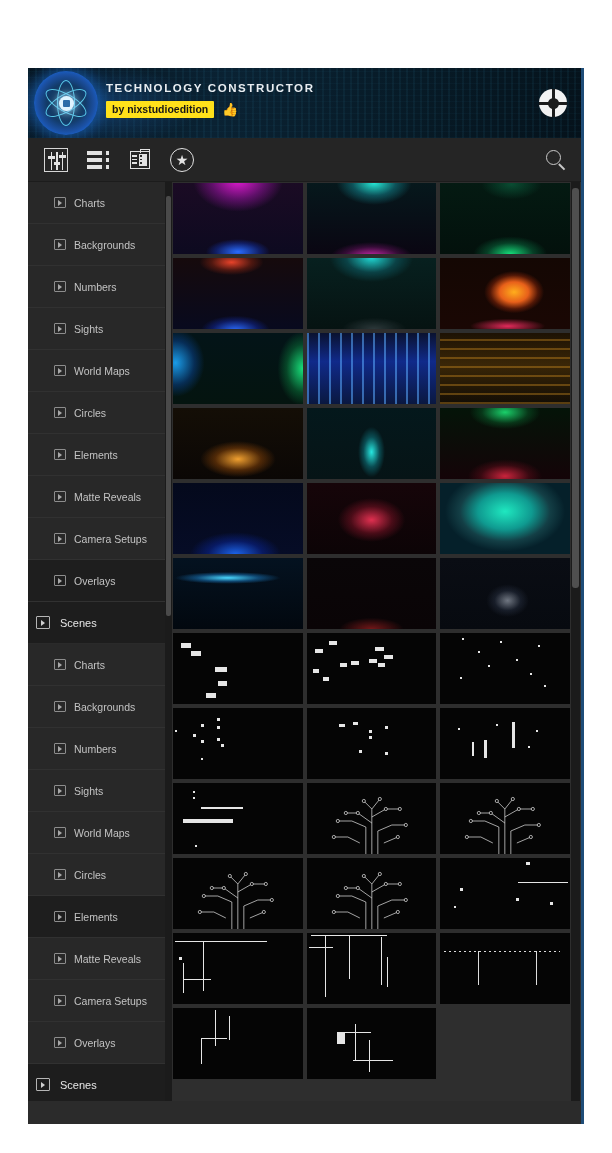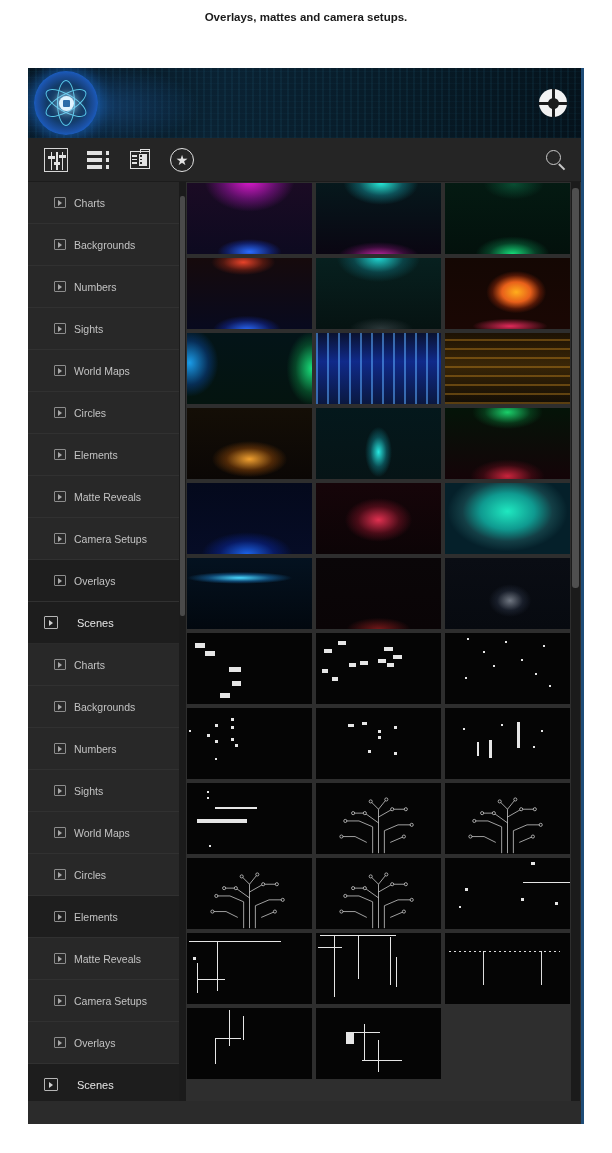--- a/index.html
+++ b/index.html
@@ -155,21 +155,21 @@
   }
   .search-icon .hdl {
     position: absolute; left: 14px; top: 14px; width: 8px; height: 1.7px;
     background: #c9c9c9; transform: rotate(45deg); transform-origin: left center;
   }
 
   
   .app-body { display: flex; height: 919px; background: #1d1d1d; }
 
   .sidebar {
-    width: 158px; background: #6d28d9; position: relative;
+    width: 144px; background: #6d28d9; position: relative;
     overflow: hidden; flex: none;
   }
   .sidebar-scroll { position: absolute; inset: 0; }
   .nav-item {
     display: flex; align-items: center; gap: 8px;
     height: 42px; padding-left: 26px;
     border-bottom: 1px solid #313131;
     background: #282828;
     cursor: pointer;
   }
@@ -178,22 +178,22 @@
   .play-box {
     width: 12px; height: 11px; border: 1.2px solid #8d8d8d;
     position: relative; flex: none; border-radius: 1px;
   }
   .play-box::after {
     content: ""; position: absolute; left: 3.4px; top: 2.2px;
     border-left: 4px solid #a8a8a8;
     border-top: 3px solid transparent; border-bottom: 3px solid transparent;
   }
   .group-head {
-    display: flex; align-items: center; gap: 19px;
-    height: 42px; padding-left: 16px;
+    display: flex; align-items: center; gap: 10px;
+    height: 42px; padding-left: 8px;
     background: #1d1d1d; cursor: pointer;
     border-bottom: 1px solid #2a2a2a;
   }
   .group-head .play-box { width: 14px; height: 13px; border-color: #b5b5b5; }
   .group-head .play-box::after { border-left-color: #d0d0d0; left: 4px; top: 2.6px; }
   .group-label { font-size: 11px; color: #e6e6e6; font-weight: 400; }
   .sidebar-track {
     position: absolute; right: 0; top: 0; width: 7px; height: 100%;
     background: #1b1b1b; cursor: pointer;
   }
@@ -217,32 +217,38 @@
     background: #1b1b1b; cursor: pointer;
   }
   .grid-thumb {
     position: absolute; left: 1px; width: 7px; background: #4f4f4f; border-radius: 3px;
   }
 </style>
 </head>
 <body>
 
 <div class="page-head">
-  <div class="page-sub">Overlays, mattes and camera setups.</div>
 </div>
 
 <div class="app-window">
 
 
   <div class="banner">
     <div class="logo">
       <span class="orb a"></span>
         <span class="orb b"></span>
         <span class="orb c"></span>
       <span class="core"></span>
+    </div>
+    <div class="banner-text">
+      <div class="banner-title">TECHNOLOGY CONSTRUCTOR</div>
+      <div class="banner-row">
+        <span class="badge">by nixstudioedition</span>
+        <span class="thumbup">👍</span>
+      </div>
     </div>
     <div class="target-icon">
       <span class="spoke sv"></span>
         <span class="spoke sh"></span>
     </div>
   </div>
 
   <div class="toolbar">
     <span class="tool ic-sliders active">
       <i class="sl v1"></i>

